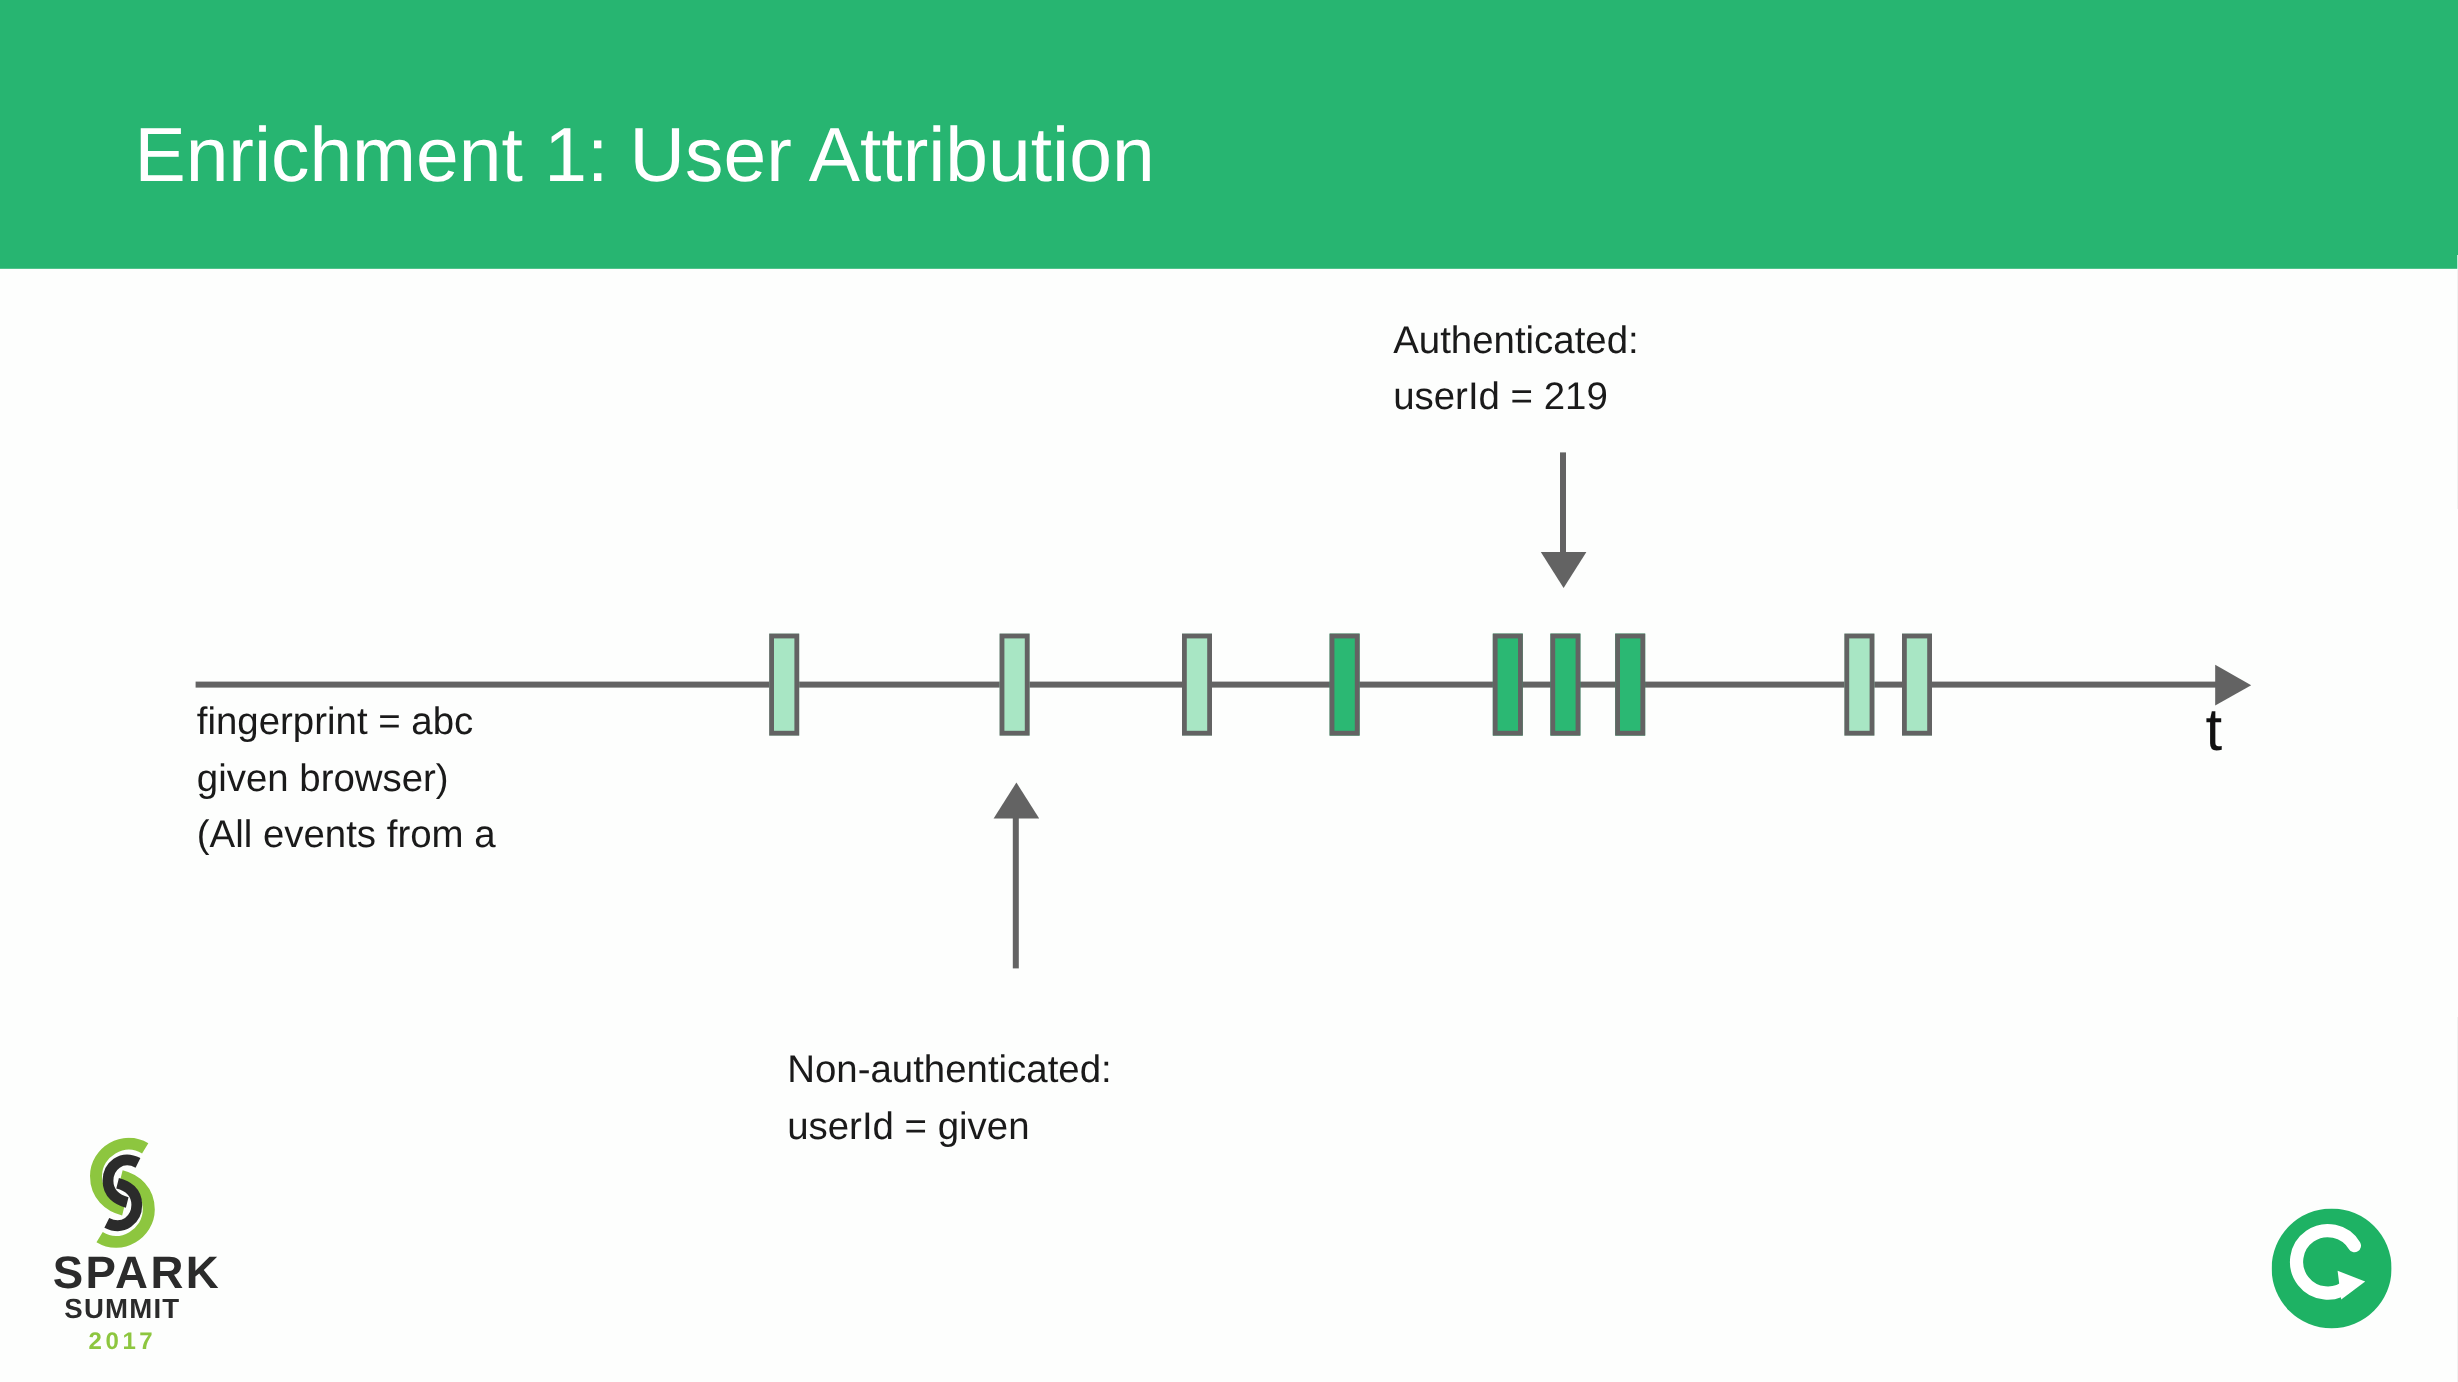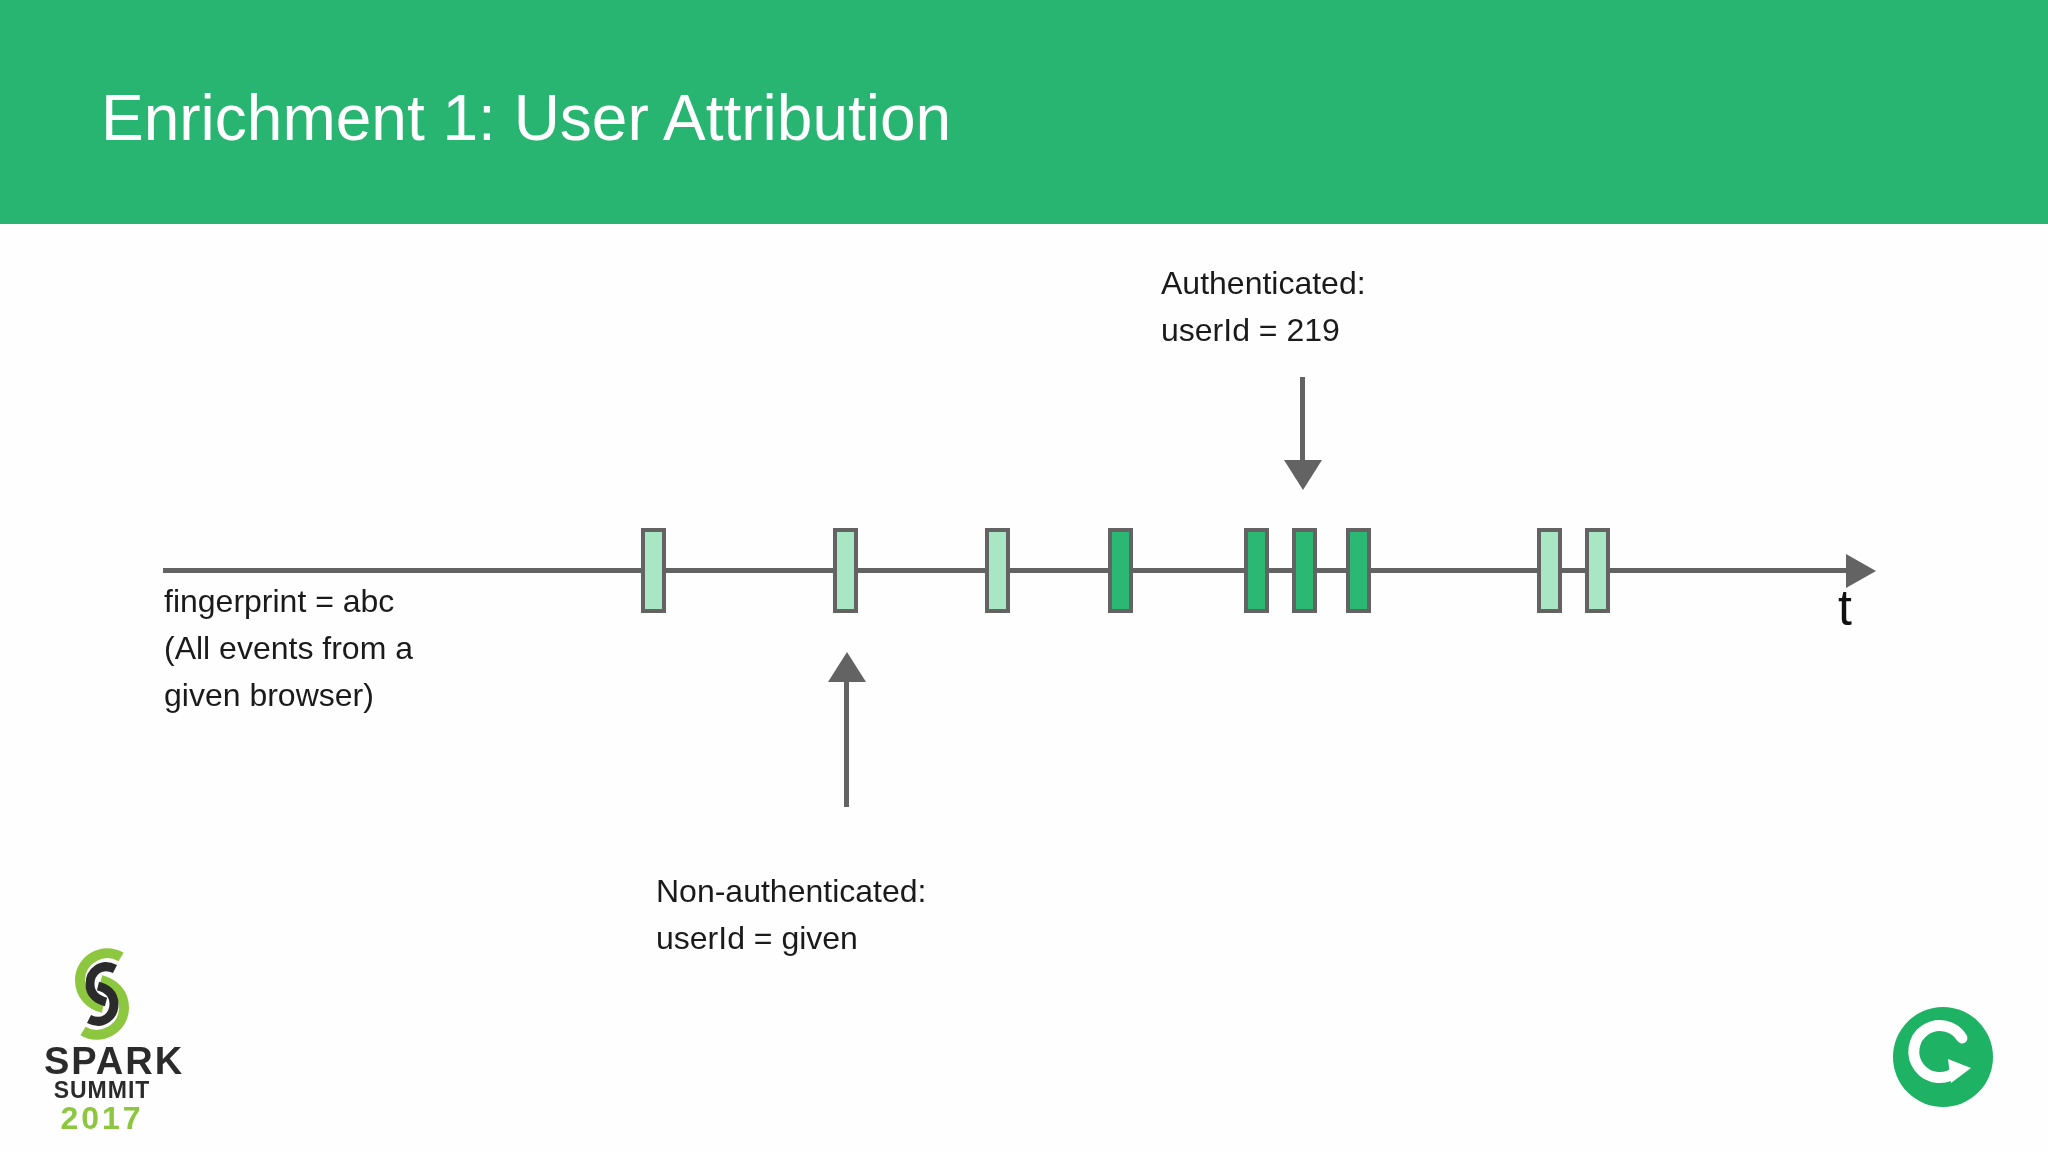--- a/index.html
+++ b/index.html
@@ -7,21 +7,21 @@
     position:relative;width:2048px;height:1152px;overflow:hidden;
     background:#fdfefd;
     font-family:"Liberation Sans","DejaVu Sans",sans-serif;
   }
   
   .header{
     position:absolute;left:0;top:0;width:2048px;height:224px;
     background:var(--accent-green,#27b571);
   }
   .slide-title{
-    position:absolute;left:96px;top:76px;margin:5px;
+    position:absolute;left:96px;top:76px;margin:16px;
     font-size:64px;font-weight:400;color:#ffffff;letter-spacing:0px;
     white-space:nowrap;
   }
   
   .timeline-line{
     position:absolute;left:163px;top:568px;width:1689px;height:5px;
     background:var(--line-gray,#636363);
   }
   .timeline-arrowhead{
     position:absolute;left:1846px;top:554px;width:0;height:0;
@@ -61,21 +61,21 @@
   }
   .label .purple{color:var(--purple,#9c28e1);}
   .fingerprint-label{left:164px;top:578px;}
   .auth-label{left:1161px;top:260px;}
   .nonauth-label{left:656px;top:868px;}
   
   .spark-logo{position:absolute;left:44px;top:948px;width:116px;text-align:center;}
   .spark-swirl{display:block;margin:0 auto 6px auto;}
   .spark-line1{font-size:38px;font-weight:700;letter-spacing:2px;color:var(--logo-dark,#2b2b2b);line-height:30px;}
   .spark-line2{font-size:23px;font-weight:700;letter-spacing:1px;color:var(--logo-dark,#2b2b2b);line-height:29px;}
-  .spark-year{font-size:32px;font-weight:700;letter-spacing:3px;color:var(--spark-green,#8dc63f);line-height:27px;}
+  .spark-year{font-size:20px;font-weight:700;letter-spacing:3px;color:var(--spark-green,#8dc63f);line-height:27px;}
   .grammarly-logo{position:absolute;left:1893px;top:1007px;width:100px;height:100px;}
 </style>
 </head>
 <body>
 
 <div class="stage">
 
   <div class="header">
     <h1 class="slide-title">Enrichment 1: User Attribution</h1>
   </div>
@@ -95,22 +95,22 @@
     </div>
   <div class="t-label">t</div>
 
   <div class="arrow-shaft down-shaft"></div>
   <div class="arrow-head down-head"></div>
   <div class="arrow-shaft up-shaft"></div>
   <div class="arrow-head up-head"></div>
 
   <div class="label fingerprint-label">
     <div>fingerprint = abc</div>
+    <div>given browser)</div>
     <div>(All events from a</div>
-    <div>given browser)</div>
   </div>
 
   <div class="label auth-label">
     <div>Authenticated:</div>
     <div>userId = 219</div>
   </div>
 
   <div class="label nonauth-label">
     <div>Non-authenticated:</div>
     <div>userId = given</div>

